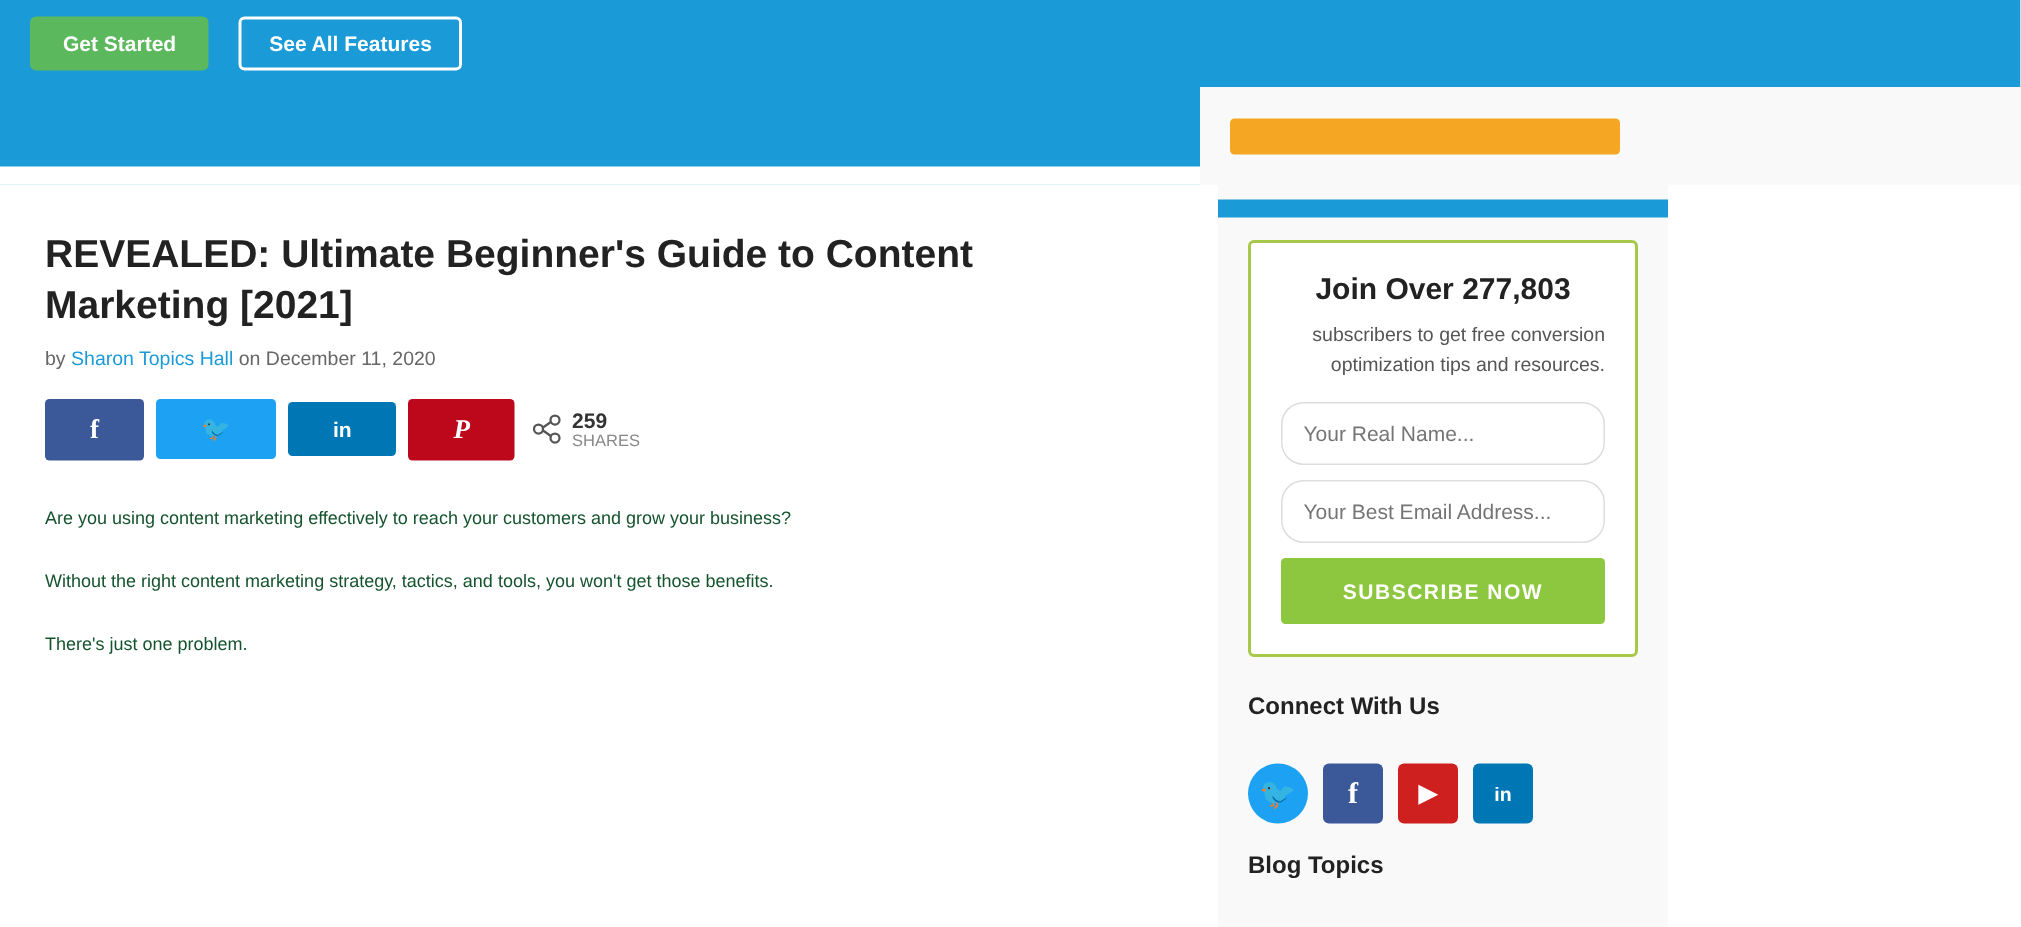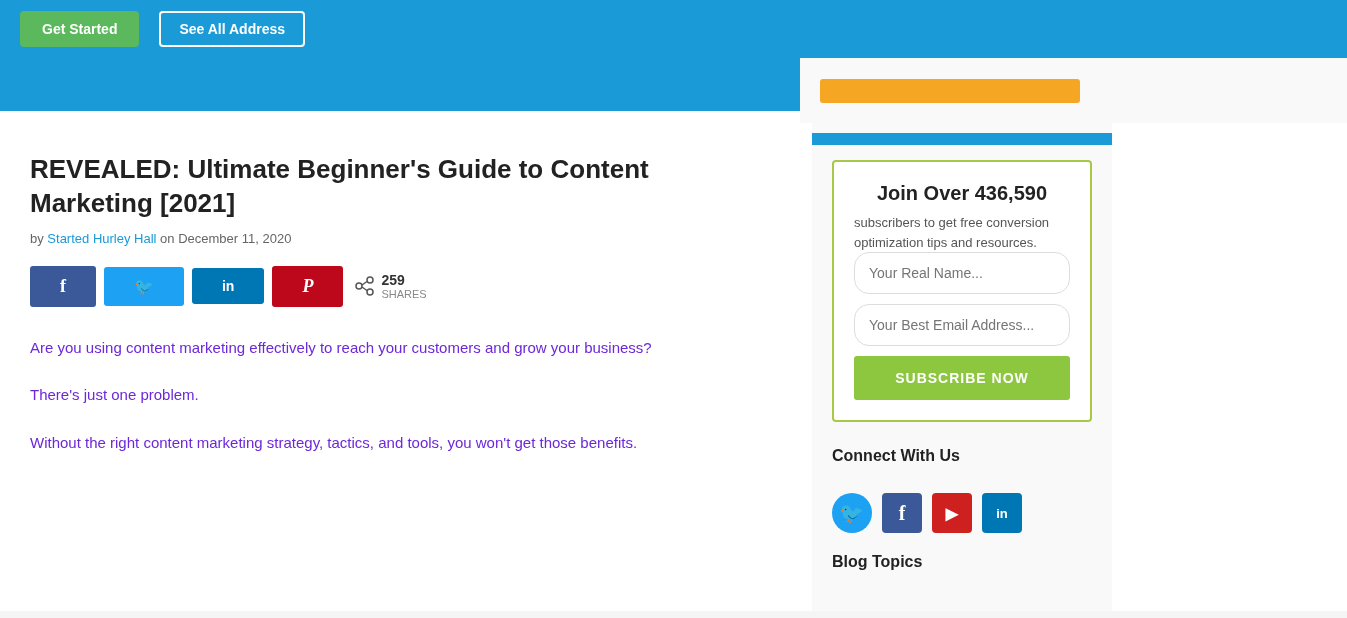--- a/index.html
+++ b/index.html
@@ -144,22 +144,22 @@
     }
     .share-count-label {
       font-size: 11px;
       color: #888;
       text-transform: uppercase;
       line-height: 1.2;
     }
 
     
     .article-body p {
-      font-size: 15px;
-      color: #6d28d9;
+      font-size: 12px;
+      color: #14532d;
       line-height: 1.7;
       margin-bottom: 22px;
     }
 
     
     .sidebar-top-bar {
       height: 12px;
       background: #1a9ad7;
       margin: 0 -20px;
       margin-bottom: 15px;
@@ -189,21 +189,22 @@
     .join-title {
       font-size: 20px;
       font-weight: bold;
       color: #222;
       text-align: center;
       margin-bottom: 8px;
     }
     .join-subtitle {
       font-size: 13px;
       color: #555;
-      text-align: left;
+      text-align: right;
+      margin-bottom: 16px;
       line-height: 1.5;
     }
     .join-input {
       width: 100%;
       padding: 12px 14px;
       border: 1px solid #ddd;
       border-radius: 15px;
       font-size: 14px;
       color: #aaa;
       margin-bottom: 10px;
@@ -261,41 +262,41 @@
       font-weight: bold;
       color: #222;
       margin-bottom: 10px;
     }
   </style>
 </head>
 <body>
 
 <header class="header">
   <button class="btn-get-started">Get Started</button>
-  <button class="btn-see-features">See All Address</button>
+  <button class="btn-see-features">See All Features</button>
 </header>
 
 <div style="display:flex; background:#f5f5f5;">
   <div style="width:800px; background:#1a9ad7; height:65px; padding-bottom:0; display:flex; align-items:flex-end;">
     <div style="width:100%; height:12px; background:white; border-radius:0;"></div>
   </div>
   <div style="flex:1; background:#f9f9f9; height:65px; display:flex; align-items:center; padding: 0 20px;">
     <button class="orange-btn-top" style="margin:0; background:#f5a623; width:100%; max-width:260px; padding:12px; border:none; border-radius:3px; color:white; font-weight:bold; font-size:14px; cursor:pointer;"></button>
   </div>
 </div>
 
 <div class="main-layout">
 
   <div class="content-area">
 
     <h1 class="article-title">REVEALED: Ultimate Beginner's Guide to Content Marketing [2021]</h1>
 
     <div class="article-meta">
       <span>by</span>
-      <a href="#">Started Hurley Hall</a>
+      <a href="#">Sharon Topics Hall</a>
       <span> <span>on</span> </span>
       <span>December 11, 2020</span>
     </div>
 
     <div class="social-share">
       <button class="share-btn facebook">
         <span style="font-family:serif; font-size:18px; font-weight:bold;">f</span>
       </button>
       <button class="share-btn twitter">
         <span style="font-size:16px;">🐦</span>
@@ -316,32 +317,32 @@
         </svg>
         <div>
           <div class="share-count-num">259</div>
           <div class="share-count-label">SHARES</div>
         </div>
       </div>
     </div>
 
     <div class="article-body">
       <p>Are you using content marketing effectively to reach your customers and grow your business?</p>
+      <p>Without the right content marketing strategy, tactics, and tools, you won't get those benefits.</p>
       <p>There's just one problem.</p>
-      <p>Without the right content marketing strategy, tactics, and tools, you won't get those benefits.</p>
     </div>
 
   </div>
 
   <div class="sidebar">
 
     <div class="sidebar-top-bar"></div>
 
     <div class="join-widget">
-      <div class="join-title">Join Over 436,590</div>
+      <div class="join-title">Join Over 277,803</div>
       <div class="join-subtitle">subscribers to get free conversion optimization tips and resources.</div>
       <input class="join-input" type="text" placeholder="Your Real Name..." style="">
       <input class="join-input" type="email" placeholder="Your Best Email Address..." style="">
       <button class="subscribe-btn">SUBSCRIBE NOW</button>
     </div>
 
     <div class="connect-section">
       <div class="connect-title">Connect With Us</div>
       <div class="social-icons">
         <div class="social-icon twitter-icon">

